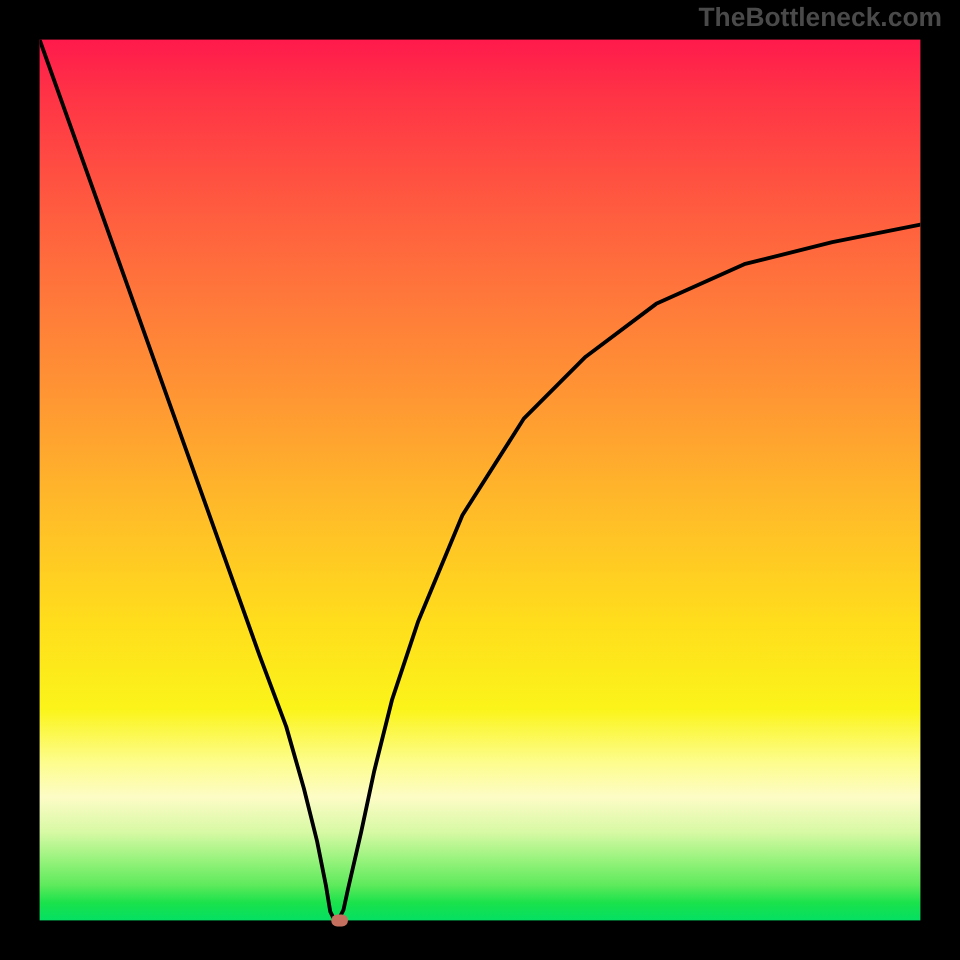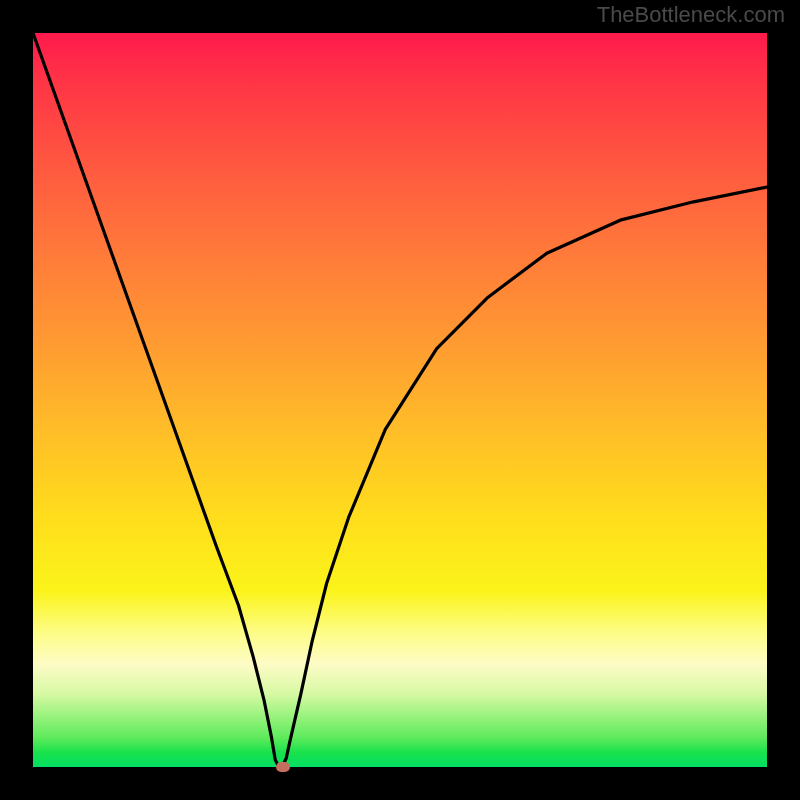--- a/index.html
+++ b/index.html
@@ -18,21 +18,21 @@
     width: 800px;
     height: 800px;
     background: #000;
   }
   .watermark {
     position: absolute;
     top: 2px;
     right: 15px;
     color: #4a4a4a;
     font-size: 22px;
-    font-weight: normal;
+    font-weight: bold;
     letter-spacing: 0px;
   }
   .plot {
     position: absolute;
     left: 33px;
     top: 33px;
     width: 734px;
     height: 734px;
     
   }

